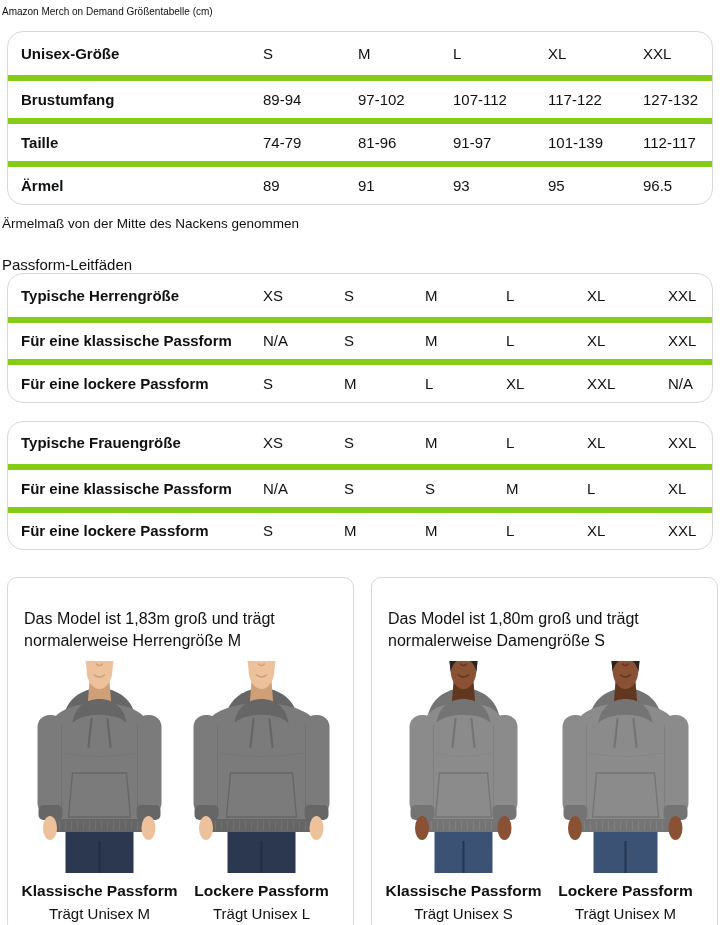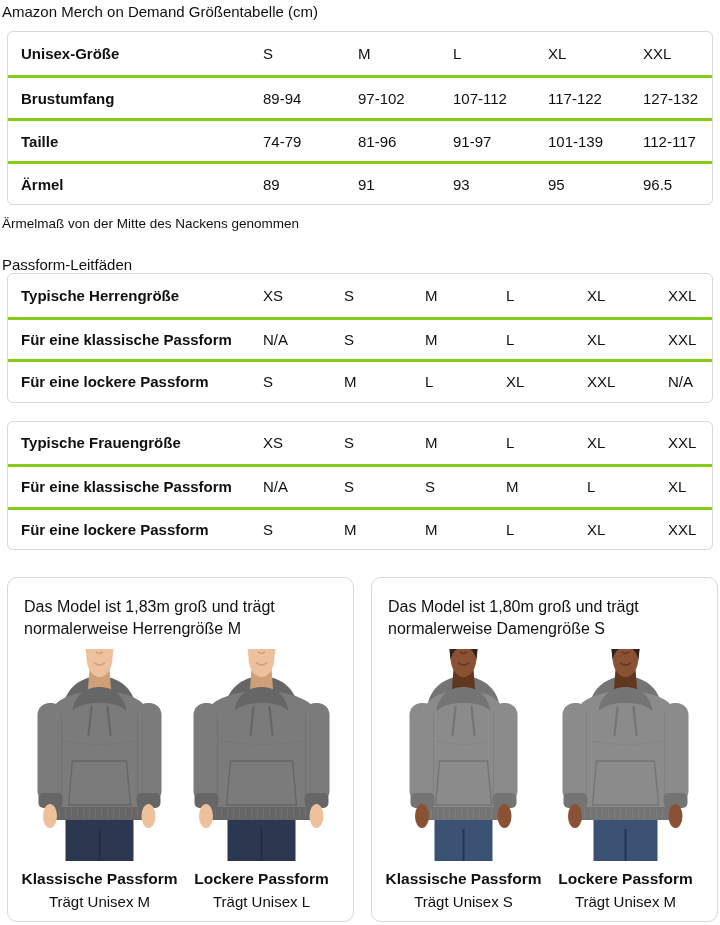--- a/index.html
+++ b/index.html
@@ -4,34 +4,34 @@
 <style>
   * { box-sizing: border-box; margin: 0; padding: 0; }
   html,body { width: 720px; background: #ffffff; }
   body {
     height: 925px;
     font-family: "Liberation Sans", sans-serif;
     color: #0f1111;
     overflow: hidden;
   }
   .page { padding-top: 2px; }
-  .page-title { font-size: 15px; font-weight: 400; margin: 0 0 0 2px; line-height: 20px; }
+  .page-title { font-size: 10px; font-weight: 400; margin: 0 0 0 2px; line-height: 20px; }
 
   .sizetable {
     margin: 9px 7px 0 7px;
     border: 1px solid #d5d9d9;
-    border-radius: 6px;
+    border-radius: 16px;
     background: #fff;
     overflow: hidden;
   }
   .trow {
     display: grid;
     align-items: center;
     height: 43px;
-    border-top: 3px solid #84cc16;
+    border-top: 6px solid #84cc16;
     font-size: 15px;
   }
   .trow:first-child { border-top: none; }
   .t1 .trow { grid-template-columns: 248px 95px 95px 95px 95px 1fr; }
   .t2 .trow { grid-template-columns: 248px 81px 81px 81px 81px 81px 1fr; height: 42.5px; }
   .tlabel { font-weight: 700; padding-left: 13px; white-space: nowrap; }
   .tcell { padding-left: 7px; white-space: nowrap; }
 
   .note { font-size: 13.5px; margin: 11px 0 0 2px; }
   .section-heading { font-size: 15px; font-weight: 400; margin: 25px 0 0 2px; }
@@ -39,21 +39,21 @@
   .mt18 { margin-top: 18px; }
 
   .cards { display: flex; gap: 17px; margin: 27px 7px 0 7px; }
   .card {
     flex: 1;
     border: 1px solid #d5d9d9;
     border-radius: 10px;
     padding: 14px 15px 11px 15px;
     background: #fff;
   }
-  .card-title { font-size: 16px; font-weight: 400; line-height: 1.4; margin: 4px 0 8px 1px; }
+  .card-title { font-size: 16px; font-weight: 400; line-height: 1.4; margin: 16px 0 8px 1px; }
   .figures { display: flex; gap: 9px; justify-content: flex-start; }
   .figure { display: flex; flex-direction: column; align-items: center; width: 153px; }
   .photo { width: 153px; height: 212px; background: #fff; }
   .photo svg { display: block; }
   .fit-label { font-weight: 700; font-size: 15.5px; margin-top: 9px; text-align: center; white-space: nowrap; }
   .size-label { font-size: 15px; margin-top: 5px; text-align: center; white-space: nowrap; }
 </style>
 </head>
 <body>
 

